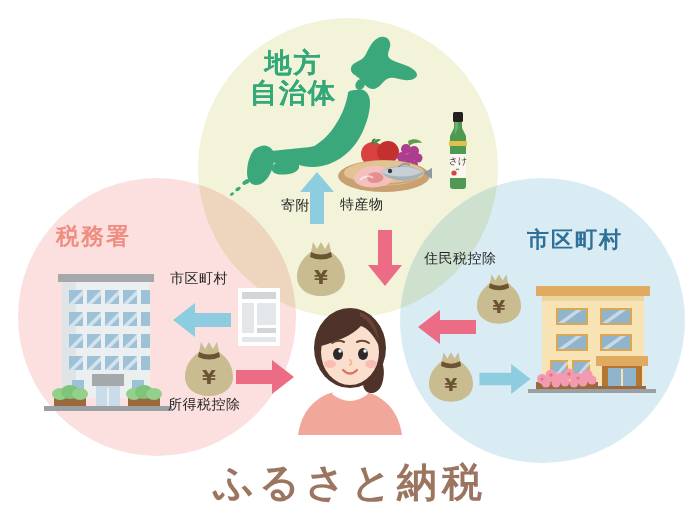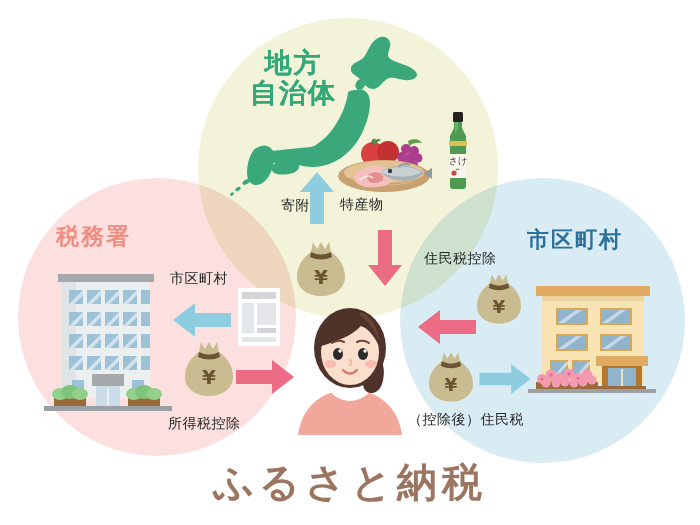--- a/index.html
+++ b/index.html
@@ -23,21 +23,21 @@
                   text-shadow:0 0 0 #33a878;text-align:center;}
   #heading-zeimusho{left:56px;top:224px;font-size:23px;color:#ef8d80;}
   #heading-shikuchouson{left:527px;top:228px;font-size:22px;color:#2e7097;}
 
   
   .label{position:absolute;font-size:14px;color:#262626;white-space:nowrap;
          letter-spacing:0.5px;}
   #label-kifu{left:281px;top:197px;}
   #label-tokusanbutsu{left:340px;top:196px;}
   #label-kakutei{left:170px;top:270px;}
-  #label-shotokuzei{left:168px;top:415px;}
+  #label-shotokuzei{left:168px;top:396px;}
   #label-juminzei-kojo{left:424px;top:250px;font-family:Liberation Serif, serif;}
   #label-kojogo-juminzei{left:408px;top:411px;}
 
   
   #page-title{position:absolute;left:0;top:455px;width:700px;text-align:center;
               font-family:"DejaVu Serif","Liberation Serif",serif;
               font-size:40px;font-weight:bold;color:#9c7561;letter-spacing:5px;}
 
   
   .art{position:absolute;}
@@ -358,17 +358,16 @@
   <div class="heading" id="heading-chihou">地方
 自治体</div>
   <div class="heading" id="heading-zeimusho">税務署</div>
   <div class="heading" id="heading-shikuchouson">市区町村</div>
 
   <div class="label" id="label-kifu">寄附</div>
   <div class="label" id="label-tokusanbutsu">特産物</div>
   <div class="label" id="label-kakutei">市区町村</div>
   <div class="label" id="label-shotokuzei">所得税控除</div>
   <div class="label" id="label-juminzei-kojo">住民税控除</div>
-  <div class="label" id="label-kojogo-juminzei">（控除後）住民税</div>
 
   <div id="page-title">ふるさと納税</div>
 
 </div>
 
 </body></html>

